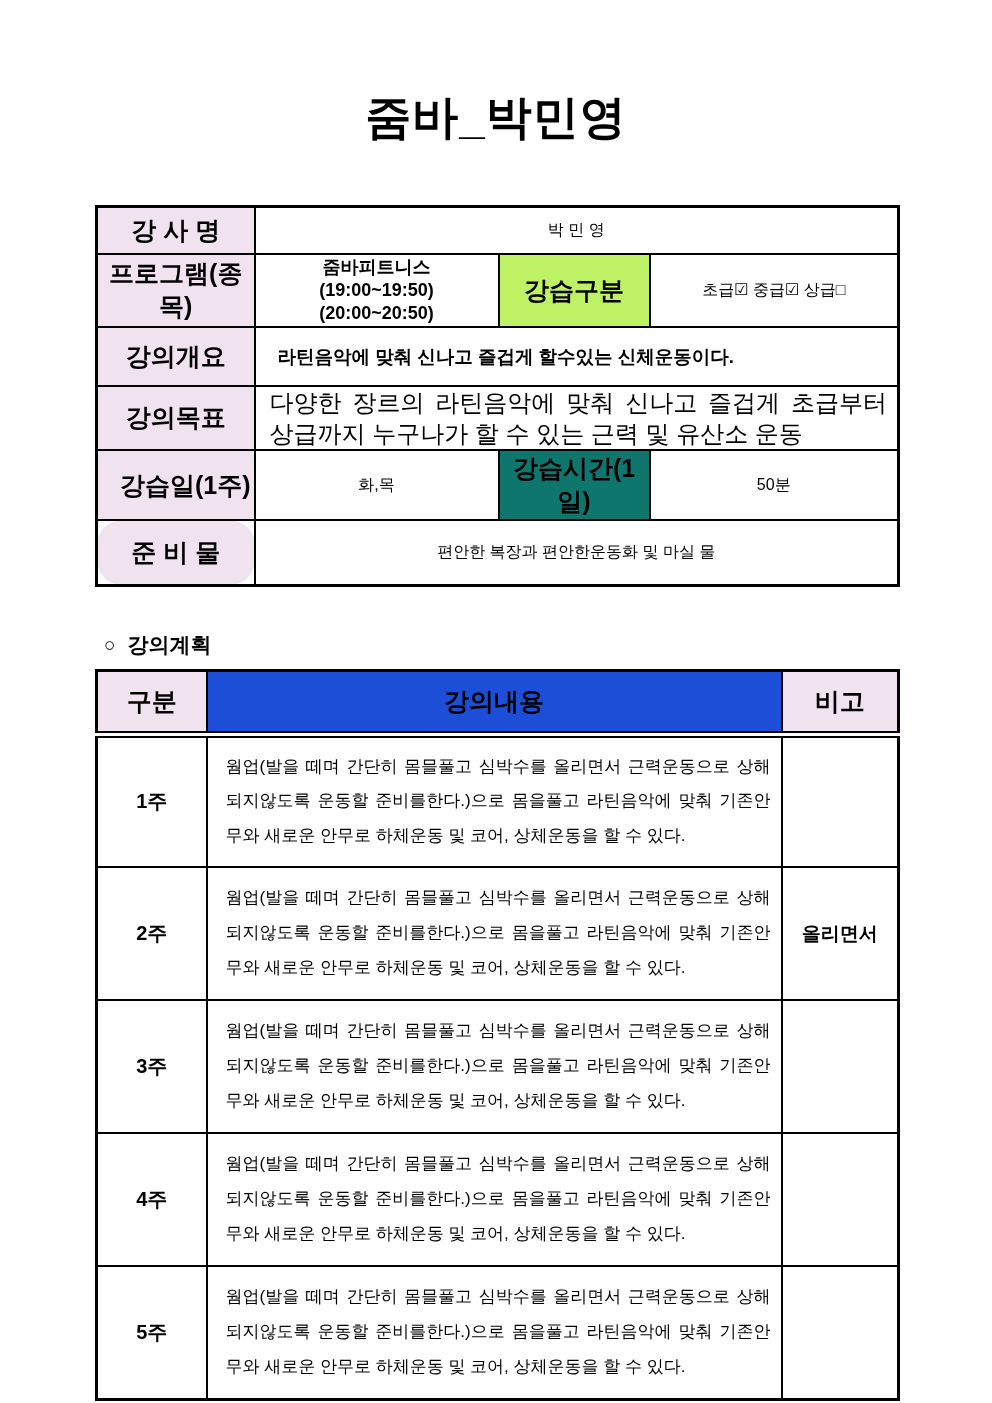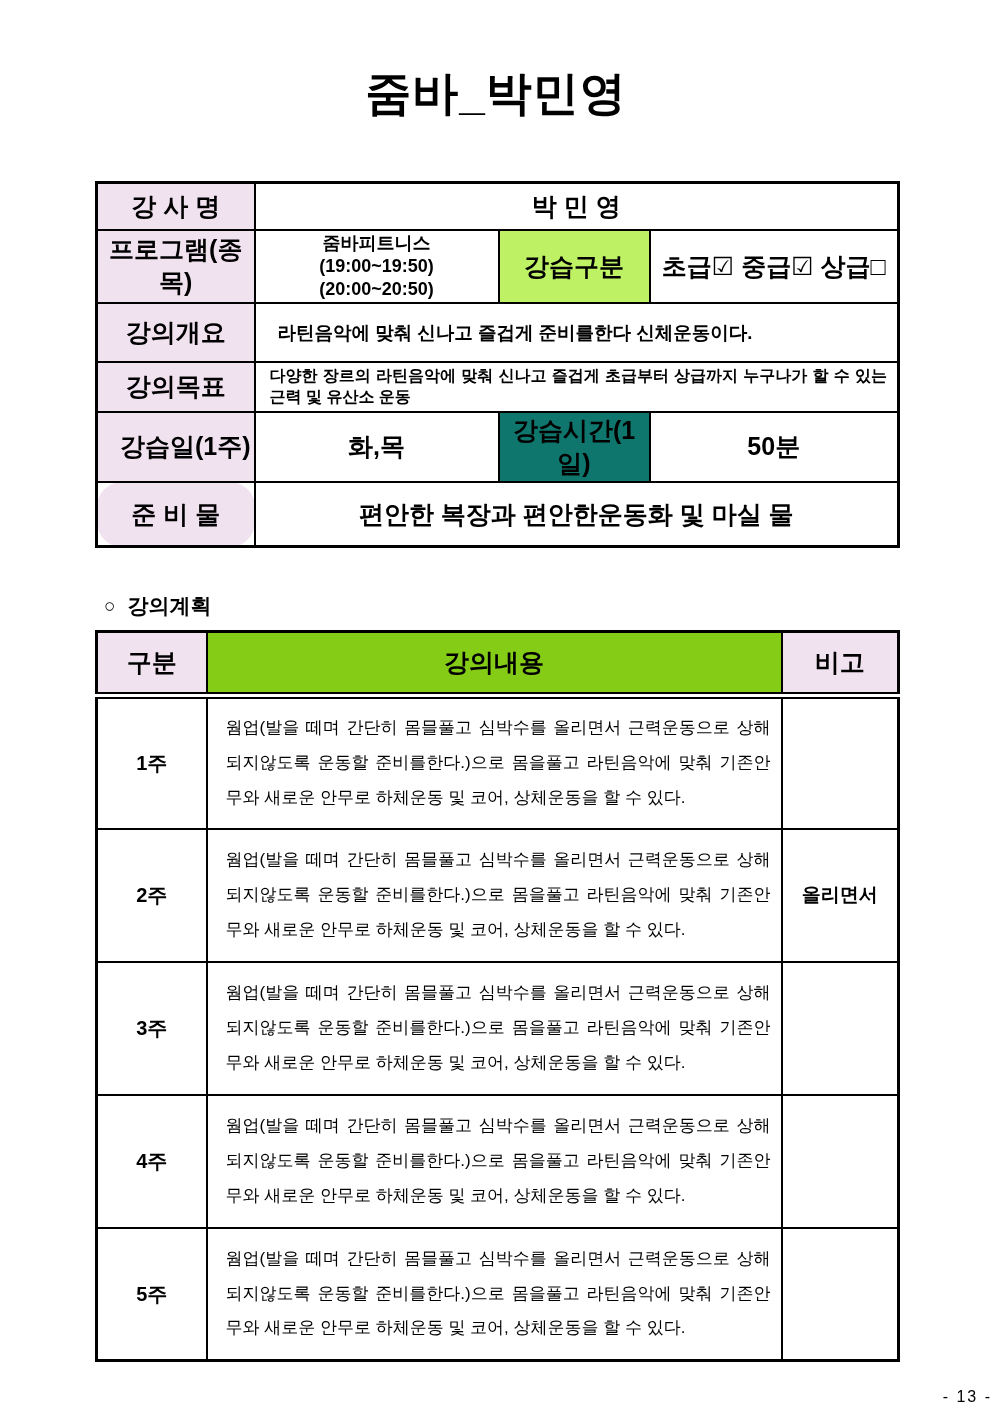--- a/index.html
+++ b/index.html
@@ -9,20 +9,21 @@
     width: 992px;
     height: 1403px;
     font-family: "Liberation Sans", "DejaVu Sans", sans-serif;
     color: #000000;
     overflow: hidden;
   }
   .page {
     position: relative;
     width: 992px;
     height: 1009px;
+    margin-top: 24px;
   }
   .doc-title {
     margin: 0;
     padding-top: 66px;
     text-align: center;
     font-size: 46px;
     font-weight: bold;
     letter-spacing: 1px;
     line-height: 1.2;
   }
@@ -38,22 +39,22 @@
     vertical-align: middle;
     overflow: hidden;
   }
   .hdr {
     background: #F1E2F0;
     font-weight: bold;
     text-align: center;
     font-size: 25px;
   }
   .val {
-    font-weight: bold;
-    font-size: 25px;
+    font-weight: normal;
+    font-size: 16px;
     text-align: center;
   }
   
   .info-table {
     margin-top: 60px;
     border: 3px solid #000000;
   }
   .program-cell {
     text-align: center;
     font-weight: bold;
@@ -62,22 +63,22 @@
   }
   .left-val {
     text-align: left;
     padding-left: 22px;
     font-weight: bold;
     font-size: 18.5px;
   }
   .objective-val {
     text-align: justify;
     padding: 0 10px 0 14px;
-    font-weight: bold;
-    font-size: 16px;
+    font-weight: normal;
+    font-size: 24px;
     line-height: 1.3;
   }
   
   .plan-heading {
     margin: 44px 0 10px 104px;
     font-size: 21px;
     font-weight: bold;
     display: flex;
     align-items: center;
   }
@@ -142,21 +143,21 @@
       <td class="program-cell">
         <div>줌바피트니스</div>
         <div>(19:00~19:50)</div>
         <div>(20:00~20:50)</div>
       </td>
       <td class="hdr" style="background: #bef264;">강습구분</td>
       <td class="val">초급☑ 중급☑ 상급□</td>
     </tr>
     <tr style="height:59px">
       <td class="hdr" style="background: rgb(241, 226, 240);">강의개요</td>
-      <td class="left-val" colspan="3">라틴음악에 맞춰 신나고 즐겁게 준비를한다 신체운동이다.</td>
+      <td class="left-val" colspan="3">라틴음악에 맞춰 신나고 즐겁게 할수있는 신체운동이다.</td>
     </tr>
     <tr style="height:50px">
       <td class="hdr" style="background: rgb(241, 226, 240);">강의목표</td>
       <td class="objective-val" colspan="3">다양한 장르의 라틴음악에 맞춰 신나고 즐겁게 초급부터 상급까지 누구나가 할 수 있는 근력 및 유산소 운동</td>
     </tr>
     <tr style="height:46px">
       <td class="hdr" style="background: rgb(241, 226, 240); padding-left: 20px;">강습일(1주)</td>
       <td class="val">화,목</td>
       <td class="hdr" style="background: #0f766e;">강습시간(1일)</td>
       <td class="val">50분</td>
@@ -175,21 +176,21 @@
 
   <table class="plan-table">
     <colgroup>
       <col style="width:110px">
         <col style="width:575px">
         <col style="width:117px">
     </colgroup>
     <tbody>
         <tr style="height:64px">
       <td class="hdr plan-h" style="background: rgb(241, 226, 240);">구분</td>
-      <td class="hdr plan-h" style="background: #84cc16;">강의내용</td>
+      <td class="hdr plan-h" style="background: #1d4ed8;">강의내용</td>
       <td class="hdr plan-h" style="background: rgb(241, 226, 240);">비고</td>
     </tr>
     <tr style="height:133px">
       <td class="week-cell">1주</td>
       <td class="content-cell">웜업(발을 떼며 간단히 몸믈풀고 심박수를 올리면서 근력운동으로 상해되지않도록 운동할 준비를한다.)으로 몸을풀고 라틴음악에 맞춰 기존안무와 새로운 안무로 하체운동 및 코어, 상체운동을 할 수 있다.</td>
       <td class="note-cell"></td>
     </tr>
     <tr style="height:133px">
       <td class="week-cell">2주</td>
       <td class="content-cell">웜업(발을 떼며 간단히 몸믈풀고 심박수를 올리면서 근력운동으로 상해되지않도록 운동할 준비를한다.)으로 몸을풀고 라틴음악에 맞춰 기존안무와 새로운 안무로 하체운동 및 코어, 상체운동을 할 수 있다.</td>

